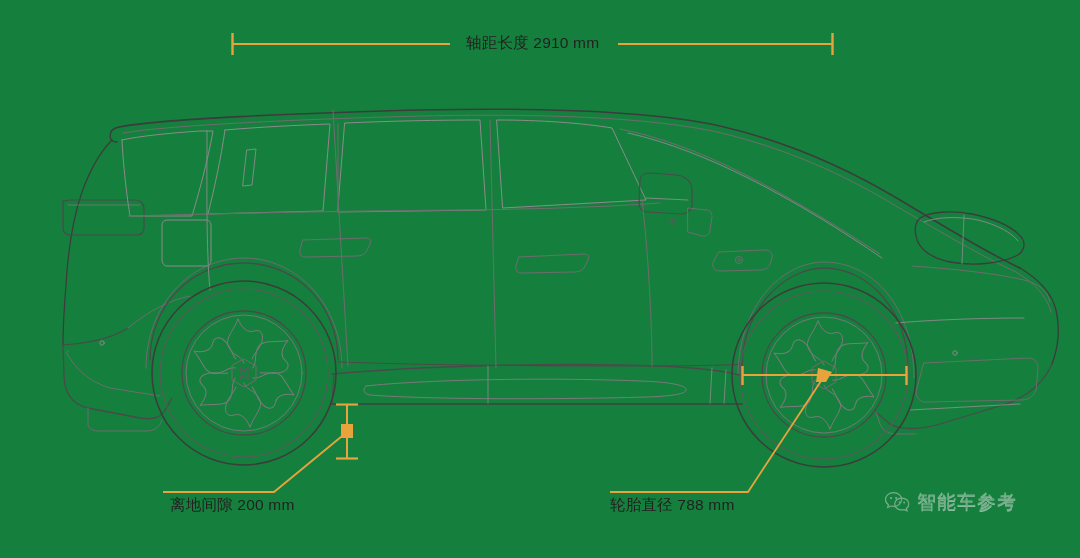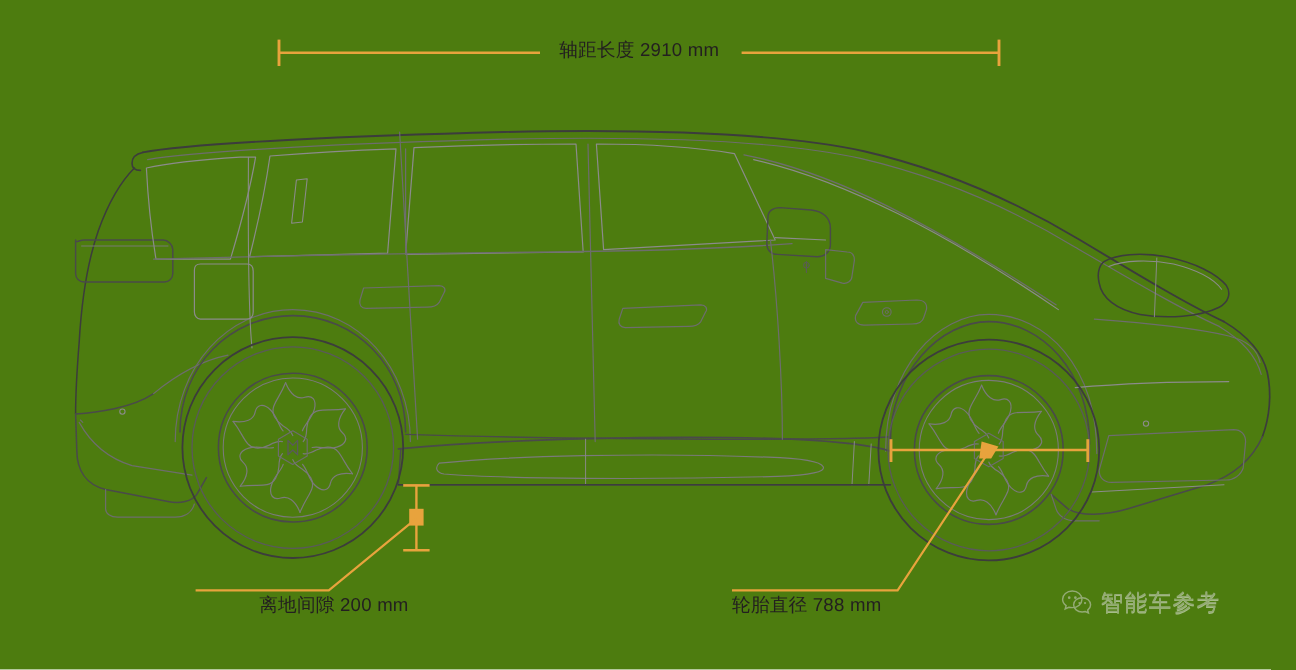--- a/index.html
+++ b/index.html
@@ -7,21 +7,21 @@
     padding: 0;
     background: #ffffff;
   }
   body {
     font-family: "Liberation Sans", "DejaVu Sans", sans-serif;
   }
   #stage {
     position: relative;
     width: 1080px;
     height: 558px;
-    background: #4d7c0f;
+    background: #15803d;
     overflow: hidden;
   }
   #stage svg.layer {
     position: absolute;
     left: 0;
     top: 0;
     width: 1080px;
     height: 558px;
   }
   .lbl {
@@ -32,21 +32,20 @@
     letter-spacing: 0.2px;
     line-height: 1;
   }
   #lbl-wheelbase {
     left: 466px;
     top: 35px;
   }
   #lbl-clearance {
     left: 170px;
     top: 497px;
-    margin-left: 46px;
   }
   #lbl-tire {
     left: 610px;
     top: 497px;
   }
   #watermark {
     position: absolute;
     left: 884px;
     top: 489px;
     display: flex;

